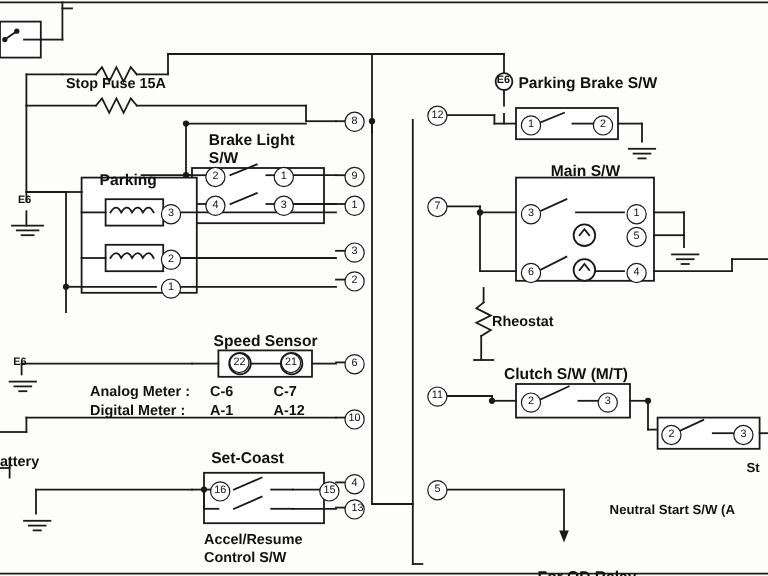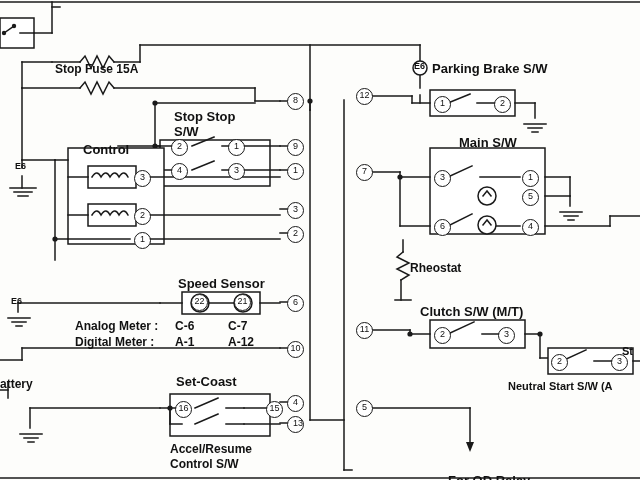--- a/index.html
+++ b/index.html
@@ -26,21 +26,21 @@
     font-family: "Liberation Sans", sans-serif;
     color: #111111;
     white-space: nowrap;
     line-height: 1.1;
   }
   .bold {
     font-weight: bold;
   }
   .t13 { font-size: 13px; }
   .t12 { font-size: 12px; }
-  .t11 { font-size: 11px; }
+  .t11 { font-size: 11px; margin-top: 39px; }
   .t9  { font-size: 9px; }
   .pin {
     position: absolute;
     width: 15px;
     height: 15px;
     border: 1.3px solid #1a1a1a;
     border-radius: 50%;
     background: #ffffff;
     font-size: 9px;
     line-height: 13px;
@@ -310,24 +310,24 @@
   <div class="pin" style="left:229px; top:401px;margin-left:37px;">15</div>
 
   <div class="lbl t9 bold" style="left:15px; top:162px;">E6</div>
   <div class="lbl t9 bold" style="left:414px; top:62px;">E6</div>
   <div class="lbl t9 bold" style="left:11px; top:297px;">E6</div>
 
   <div class="lbl t12 bold" style="left:55px; top:63px;">Stop Fuse 15A</div>
 
   <div class="lbl t13 bold" style="left:432px; top:62px;">Parking Brake S/W</div>
 
-  <div class="lbl t13 bold" style="left:174px; top:110px;">Stop Stop</div>
+  <div class="lbl t13 bold" style="left:174px; top:110px;">Brake Light</div>
   <div class="lbl t13 bold" style="left:174px; top:125px;">S/W</div>
 
-  <div class="lbl t13 bold" style="left:83px; top:143px;">Control</div>
+  <div class="lbl t13 bold" style="left:83px; top:143px;">Parking</div>
 
   <div class="lbl t13 bold" style="left:459px; top:136px;">Main S/W</div>
 
   <div class="lbl t12 bold" style="left:410px; top:262px;">Rheostat</div>
 
   <div class="lbl t13 bold" style="left:420px; top:305px;">Clutch S/W (M/T)</div>
 
   <div class="lbl t13 bold" style="left:178px; top:277px;">Speed Sensor</div>
 
   <div class="lbl t11 bold" style="left:508px; top:380px;">Neutral Start S/W (A</div>

